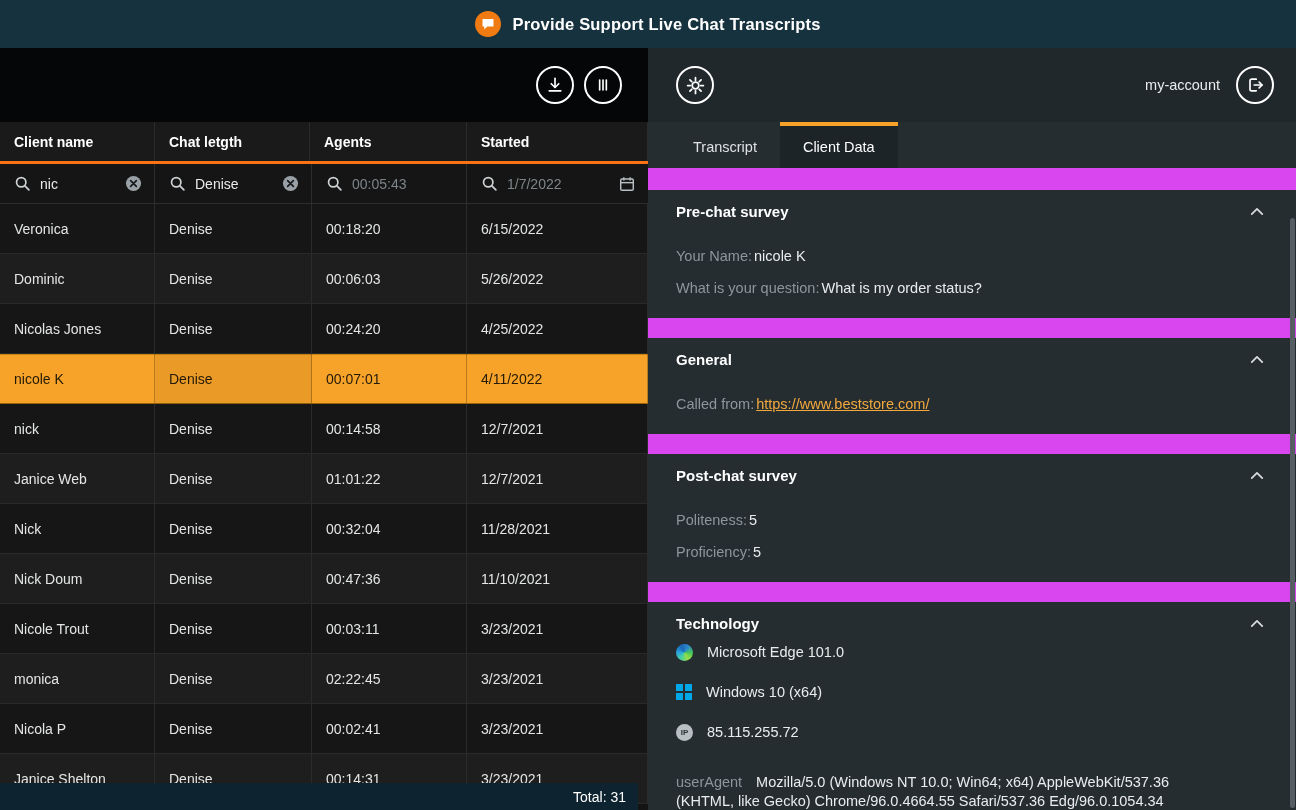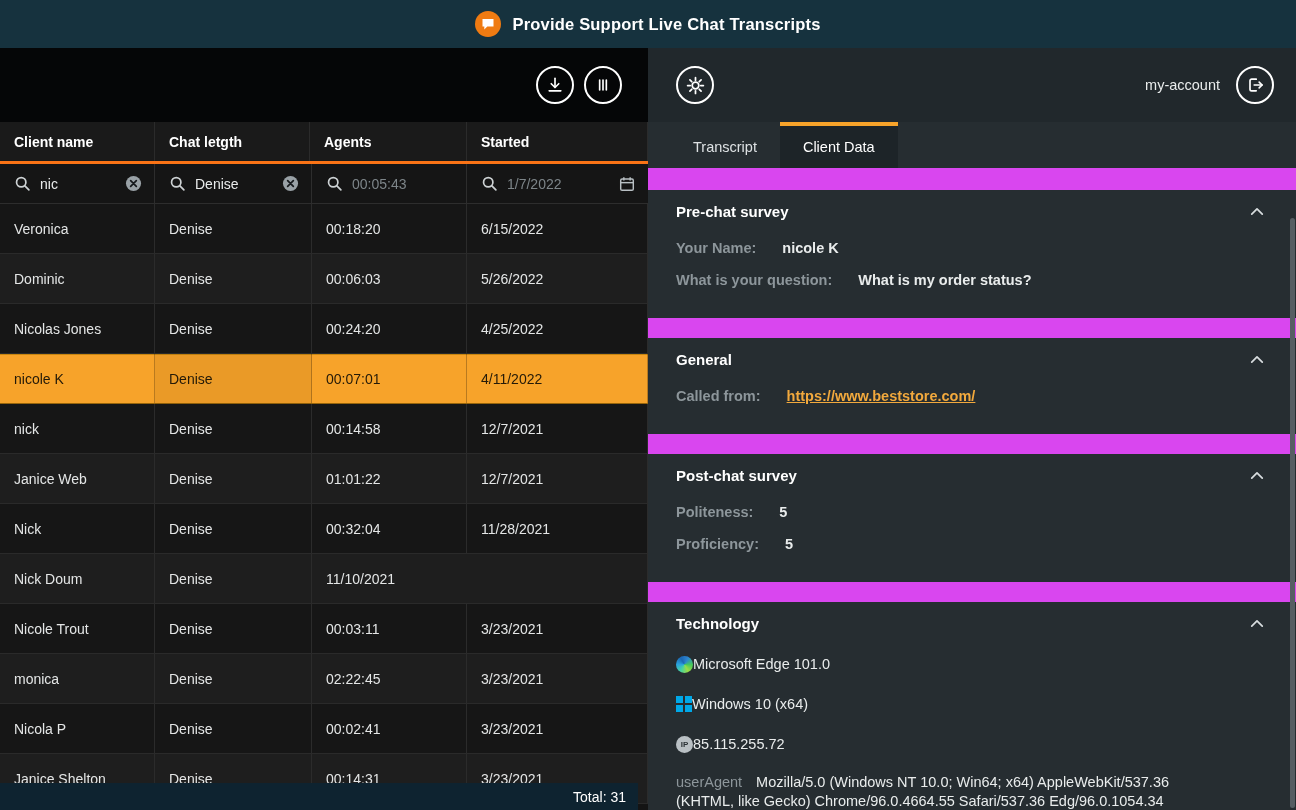--- a/index.html
+++ b/index.html
@@ -50,26 +50,26 @@
   .tabs { flex:0 0 46px; background:#262d31; display:flex; padding-left:22px; }
   .tab { padding:0 23px; display:flex; align-items:center; color:#dde1e3; font-size:14.5px; cursor:pointer; border-top:4px solid transparent; }
   .tab.active { background:#1d2428; border-top-color:#f7a32a; color:#ffffff; }
 
   .rp-content { flex:1; background:#d946ef; overflow:hidden; padding-top:22px; }
   .sectionB { background:#262d31; padding:12px 28px 22px 28px; margin-bottom:20px; }
   .sec-head { display:flex; align-items:center; justify-content:space-between; height:18px; margin-bottom:12px; }
   .sec-title { color:#ffffff; font-weight:bold; font-size:15px; }
   .collapse-btn { background:none; border:none; cursor:pointer; padding:2px 4px; display:flex; align-items:center; }
 
-  .field { display:flex; gap:26px; height:32px; align-items:center; font-size:14.5px;font-weight:bold; }
+  .field { display:flex; gap:2px; height:32px; align-items:flex-end; font-size:14.5px; }
   .f-label { color:#8d969b; }
   .f-value { color:#e9ecec; }
   .link { color:#f2a93d; text-decoration:underline; cursor:pointer; }
 
-  .tech-item { display:flex; align-items:center; gap:0; height:40px; font-size:14.5px; color:#e9ecec; }
+  .tech-item { display:flex; gap:14px; height:40px; font-size:14.5px; color:#e9ecec; }
   .edge-icon { width:17px; height:17px; border-radius:50%; background:conic-gradient(from 210deg,#46d3a0,#2aa3de,#1a67b4,#2e86d0,#43c75d,#9bdc45,#46d3a0); flex:0 0 auto; }
   .win-icon { width:16px; height:16px; display:grid; grid-template-columns:1fr 1fr; grid-template-rows:1fr 1fr; gap:2px; flex:0 0 auto; }
   .win-icon i { background:#00a8e8; }
   .ip-icon { width:17px; height:17px; border-radius:50%; background:#b9c0c4; color:#2b3236; font-size:8px; font-weight:bold; display:flex; align-items:center; justify-content:center; flex:0 0 auto; }
 
   .ua { font-size:14.5px; line-height:19px; max-width:530px; margin-top:9px; color:#e9ecec; }
   .ua .f-label { margin-right:14px; }
 
   .scrollbar { position:absolute; top:126px; right:1px; bottom:6px; width:5px; z-index:5; }
   .scroll-thumb { position:absolute; top:44px; left:0; width:5px; height:590px; background:#565e63; border-radius:3px; cursor:grab; }
@@ -219,20 +219,21 @@
         </div>
         <div class="trow">
           <div class="cell c1">Nick</div>
           <div class="cell c2">Denise</div>
           <div class="cell c3">00:32:04</div>
           <div class="cell c4">11/28/2021</div>
         </div>
         <div class="trow">
           <div class="cell c1">Nick Doum</div>
           <div class="cell c2">Denise</div>
+          <div class="cell c3">00:47:36</div>
           <div class="cell c4">11/10/2021</div>
         </div>
         <div class="trow">
           <div class="cell c1">Nicole Trout</div>
           <div class="cell c2">Denise</div>
           <div class="cell c3">00:03:11</div>
           <div class="cell c4">3/23/2021</div>
         </div>
         <div class="trow">
           <div class="cell c1">monica</div>

